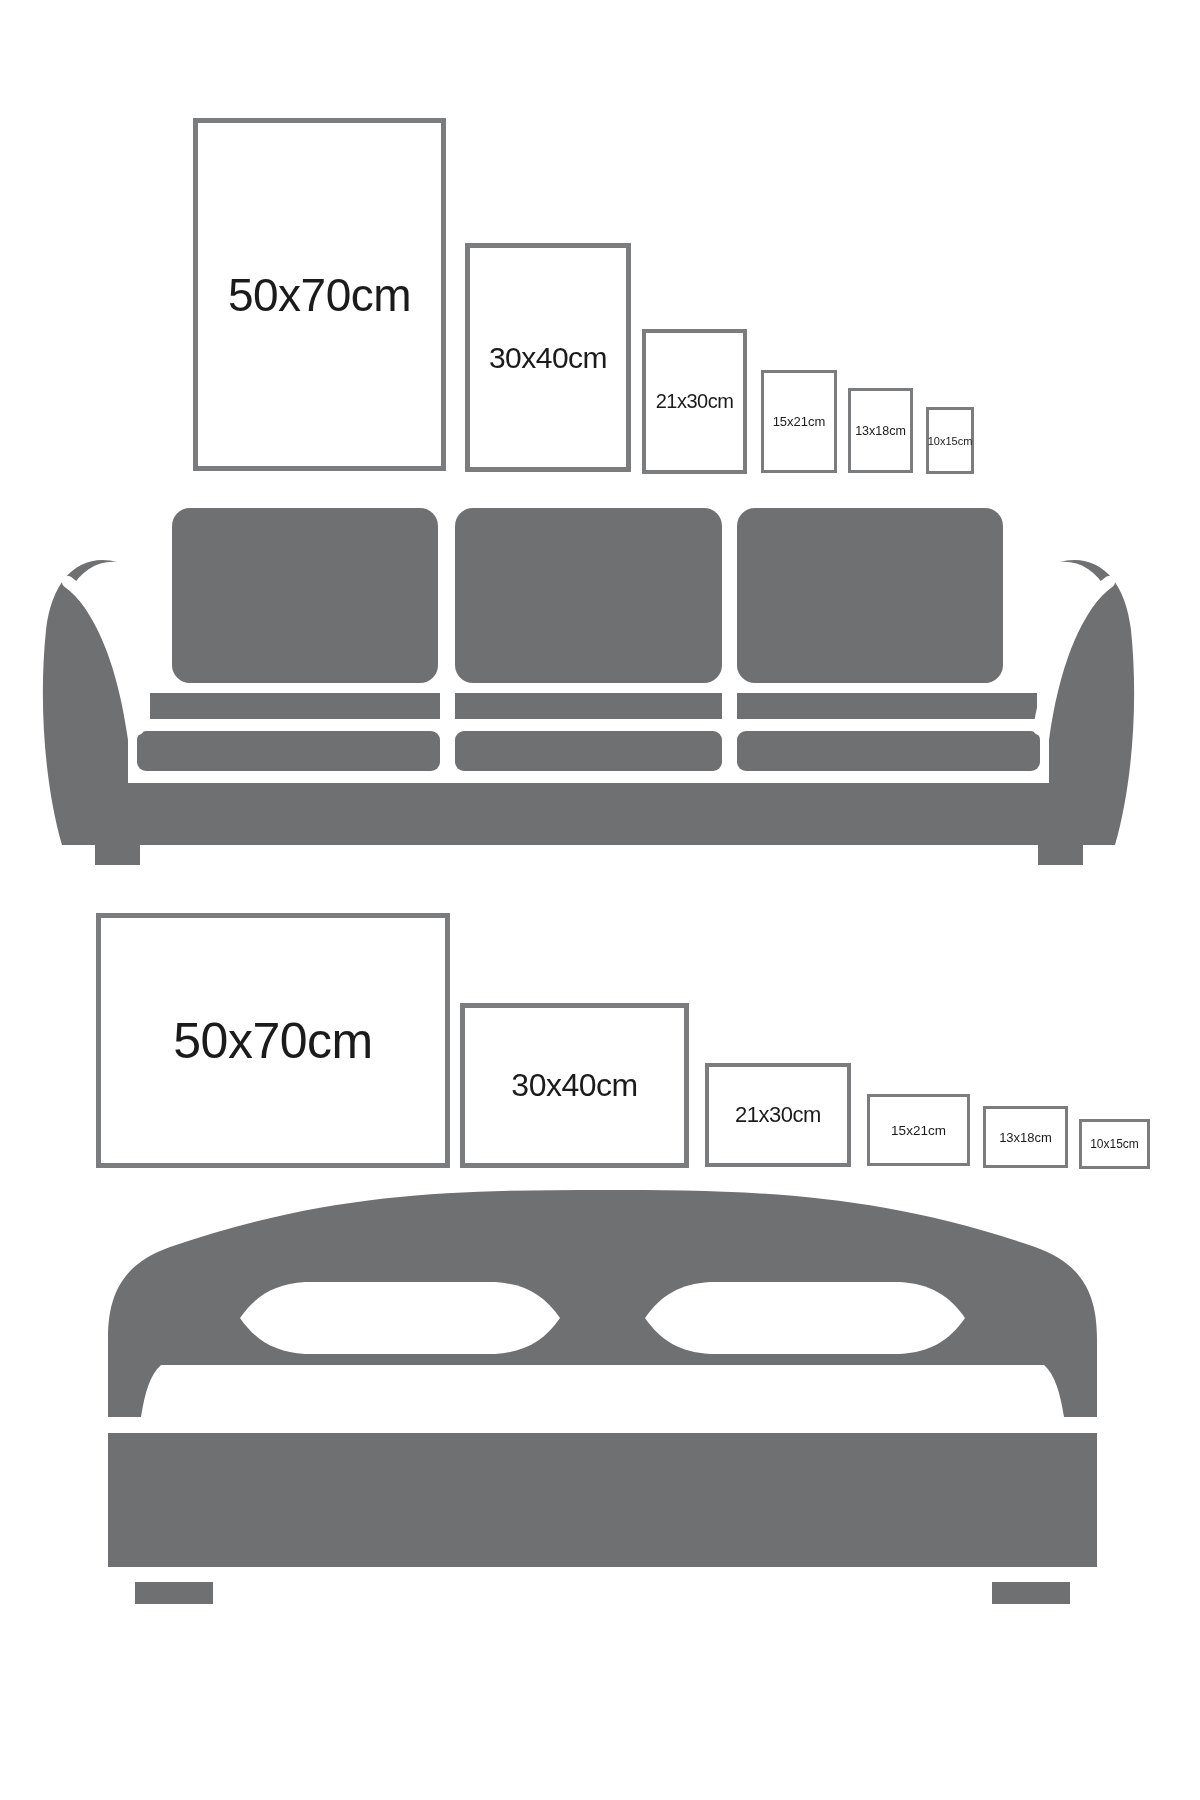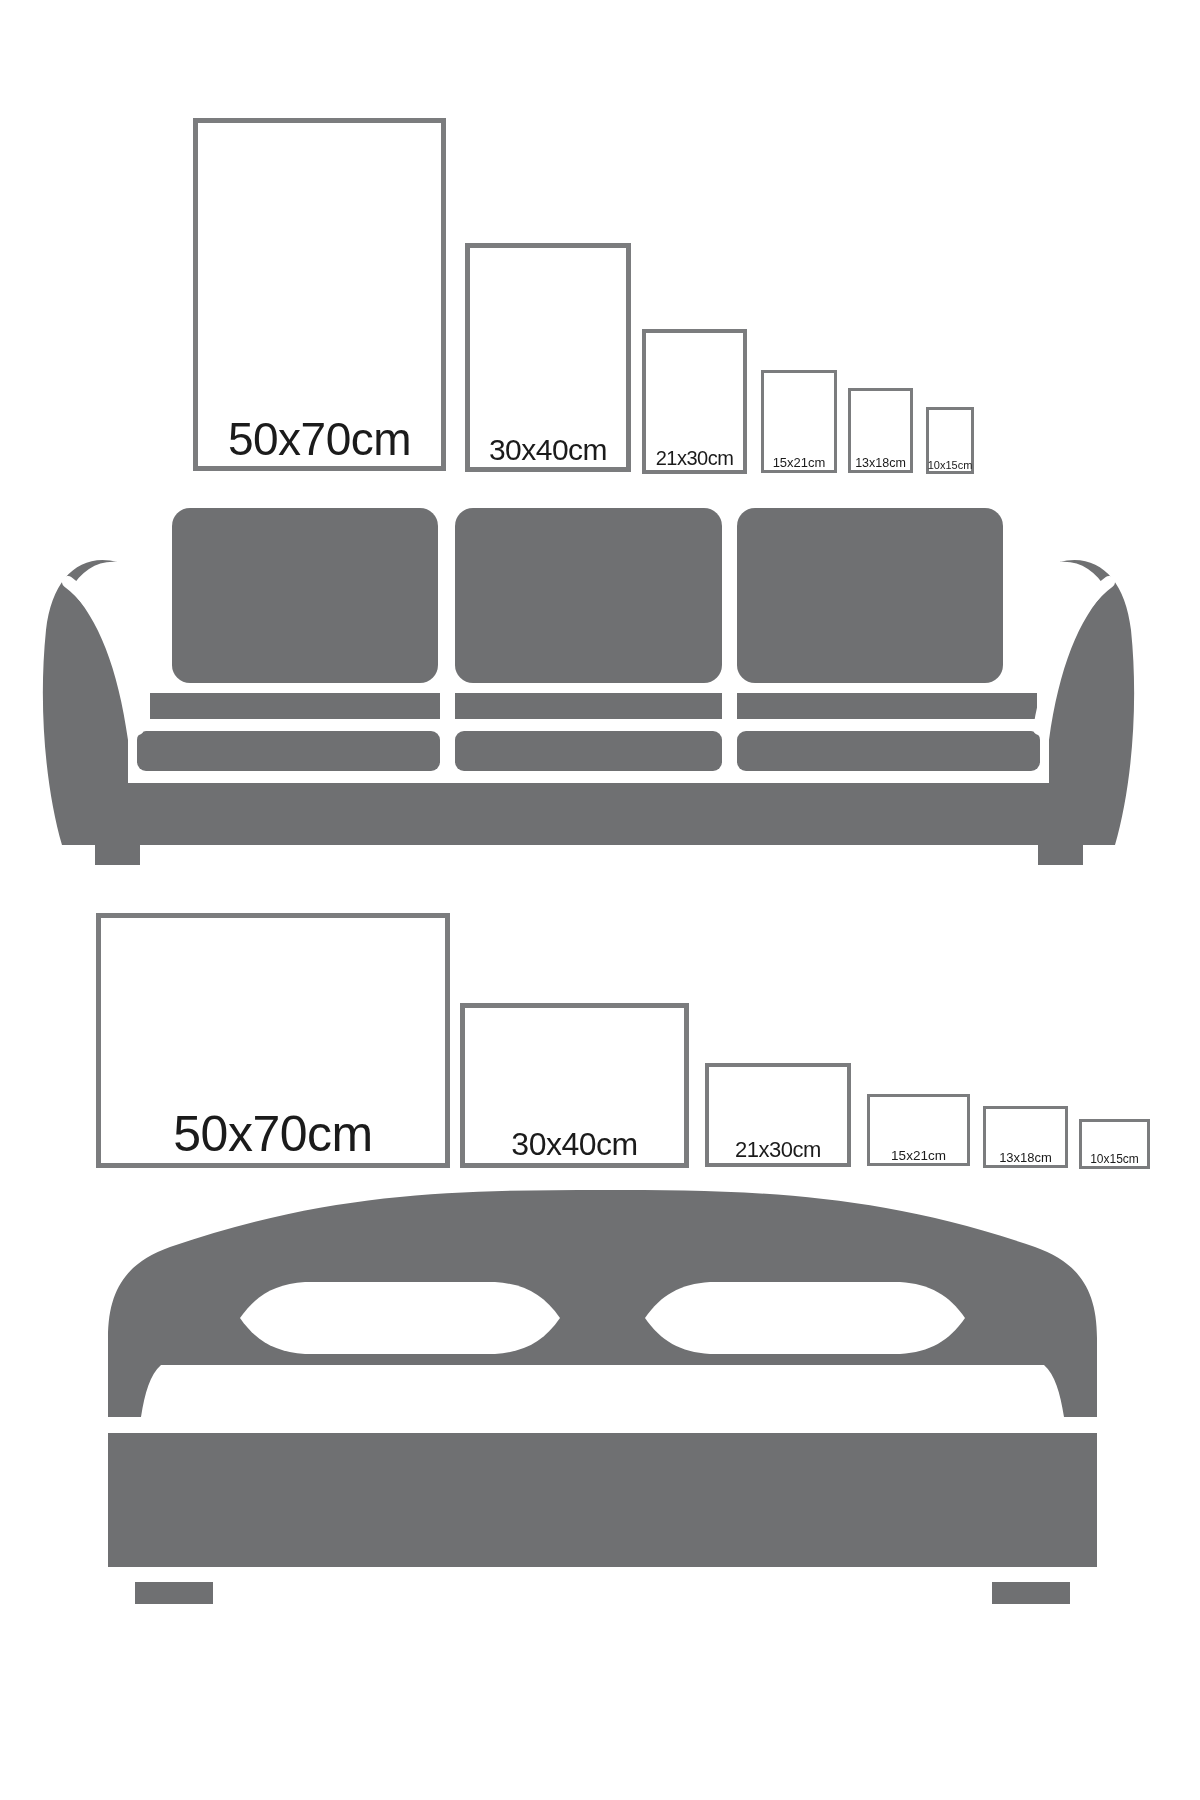--- a/index.html
+++ b/index.html
@@ -16,21 +16,21 @@
     margin:0 auto;
     background:var(--bg);
     overflow:hidden;
   }
   .frame{
     position:absolute;
     box-sizing:border-box;
     border:3px solid var(--frame-border);
     background:#ffffff;
     display:flex;
-    align-items:flex-end;
+    align-items:center;
     justify-content:center;
   }
   .frame .size-label{
     color:var(--label);
     white-space:nowrap;
     letter-spacing:-0.5px;
   }
   
   .r1f1{left:193px;top:118px;width:253px;height:353px;border-width:5px;}
   .r1f1 .size-label{font-size:46px;}

